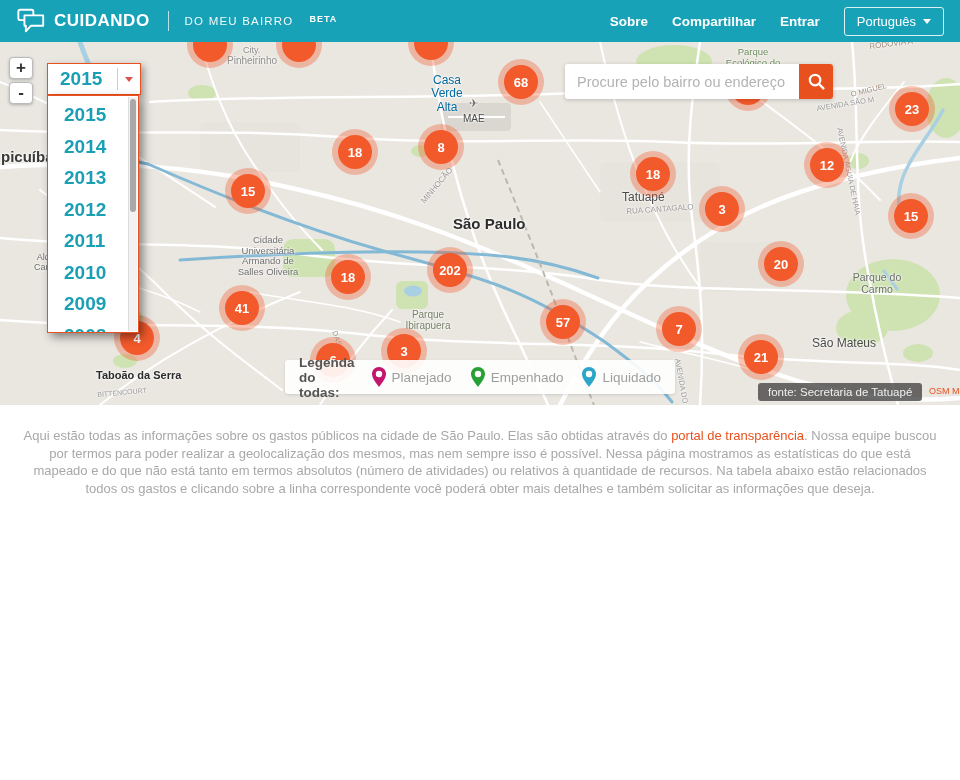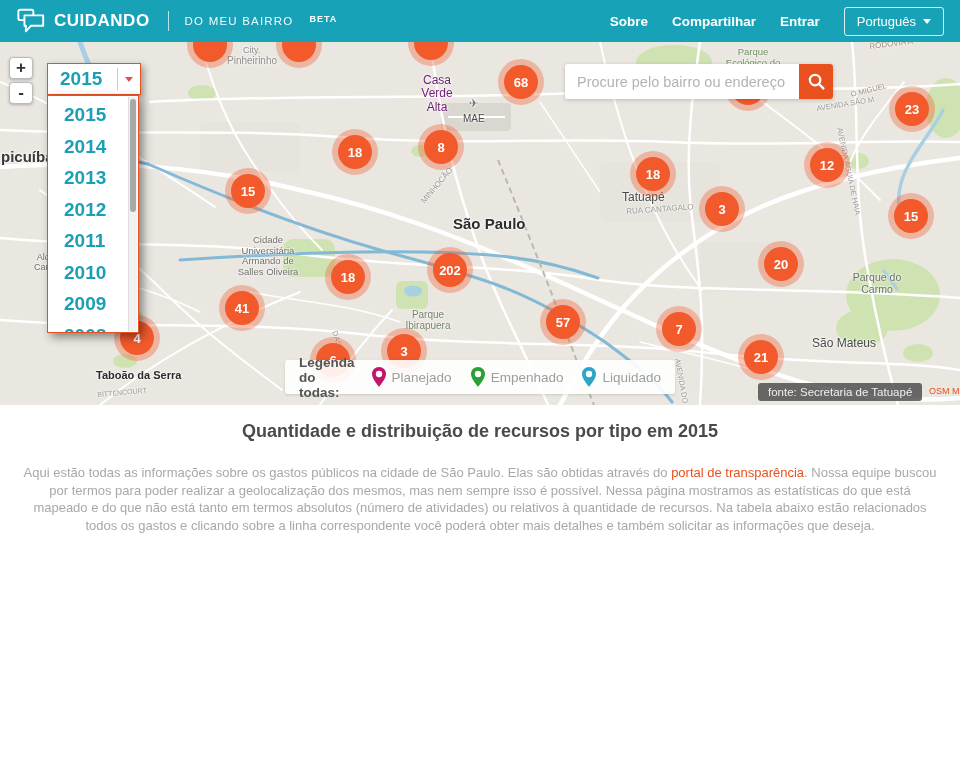--- a/index.html
+++ b/index.html
@@ -163,21 +163,21 @@
       <path stroke-width="3" d="M884,229 L897,247"></path>
     </g>
     <ellipse cx="413" cy="249" rx="9" ry="5.5" fill="#a9cfe3"></ellipse>
     <path d="M498,118 C520,172 544,230 566,290 C574,312 584,338 594,363" stroke="#bcb8b0" stroke-width="2" fill="none" stroke-dasharray="6 4"></path>
   </svg>
 
   <div id="labels-layer">
       <div class="map-label" style="left: 1px; top: 107px; font-size: 15px; color: rgb(58, 58, 58); font-weight: 700;">picuíba</div>
       <div class="map-label" style="left: 243px; top: 3px; font-size: 9px; color: rgb(143, 143, 143);">City.</div>
       <div class="map-label" style="left: 227px; top: 13px; font-size: 10px; color: rgb(143, 143, 143);">Pinheirinho</div>
-      <div class="map-label" style="left: 437px; top: 32px; font-size: 12px; color: #701a75; text-align: center; transform: translateX(-50%); transform-origin: left top;">Casa
+      <div class="map-label" style="left: 447px; top: 32px; font-size: 12px; color: #0369a1; text-align: center; transform: translateX(-50%); transform-origin: left top;">Casa
 Verde
 Alta</div>
       <div class="map-label" style="left: 469px; top: 55px; font-size: 11px; color: rgb(111, 111, 111);">✈</div>
       <div class="map-label" style="left: 463px; top: 71px; font-size: 10px; color: rgb(74, 74, 74);">MAE</div>
       <div class="map-label" style="left: 453px; top: 174px; font-size: 15px; color: rgb(45, 45, 45); font-weight: 700;">São Paulo</div>
       <div class="map-label" style="left: 622px; top: 149px; font-size: 12px; color: rgb(74, 74, 74);">Tatuapé</div>
       <div class="map-label" style="left: 626px; top: 166px; font-size: 8px; color: rgb(155, 155, 155); transform: rotate(-4deg); transform-origin: left top;">RUA CANTAGALO</div>
       <div class="map-label" style="left: 268px; top: 193px; font-size: 9.5px; color: rgb(111, 111, 111); text-align: center; transform: translateX(-50%); transform-origin: left top;">Cidade
 Universitária
 Armando de
@@ -290,17 +290,16 @@
           <span>Liquidado</span>
         </div>
       </div>
   </div>
 
   <div class="fonte-badge">fonte: Secretaria de Tatuapé</div>
   <div class="osm-credit">OSM M</div>
 </div>
 
 <section class="content">
-  <h1 class="page-title">Quantidade e distribuição de recursos por tipo em 2015</h1>
   <p class="intro"><span>Aqui estão todas as informações sobre os gastos públicos na cidade de São Paulo. Elas são obtidas através do </span><a href="#">portal de transparência</a><span>. Nossa equipe buscou por termos para poder realizar a geolocalização dos mesmos, mas nem sempre isso é possível. Nessa página mostramos as estatísticas do que está mapeado e do que não está tanto em termos absolutos (número de atividades) ou relativos à quantidade de recursos. Na tabela abaixo estão relacionados todos os gastos e clicando sobre a linha correspondente você poderá obter mais detalhes e também solicitar as informações que deseja.</span></p>
 
   <div id="bar-rows"></div>
 </section>
 
 </body></html>

